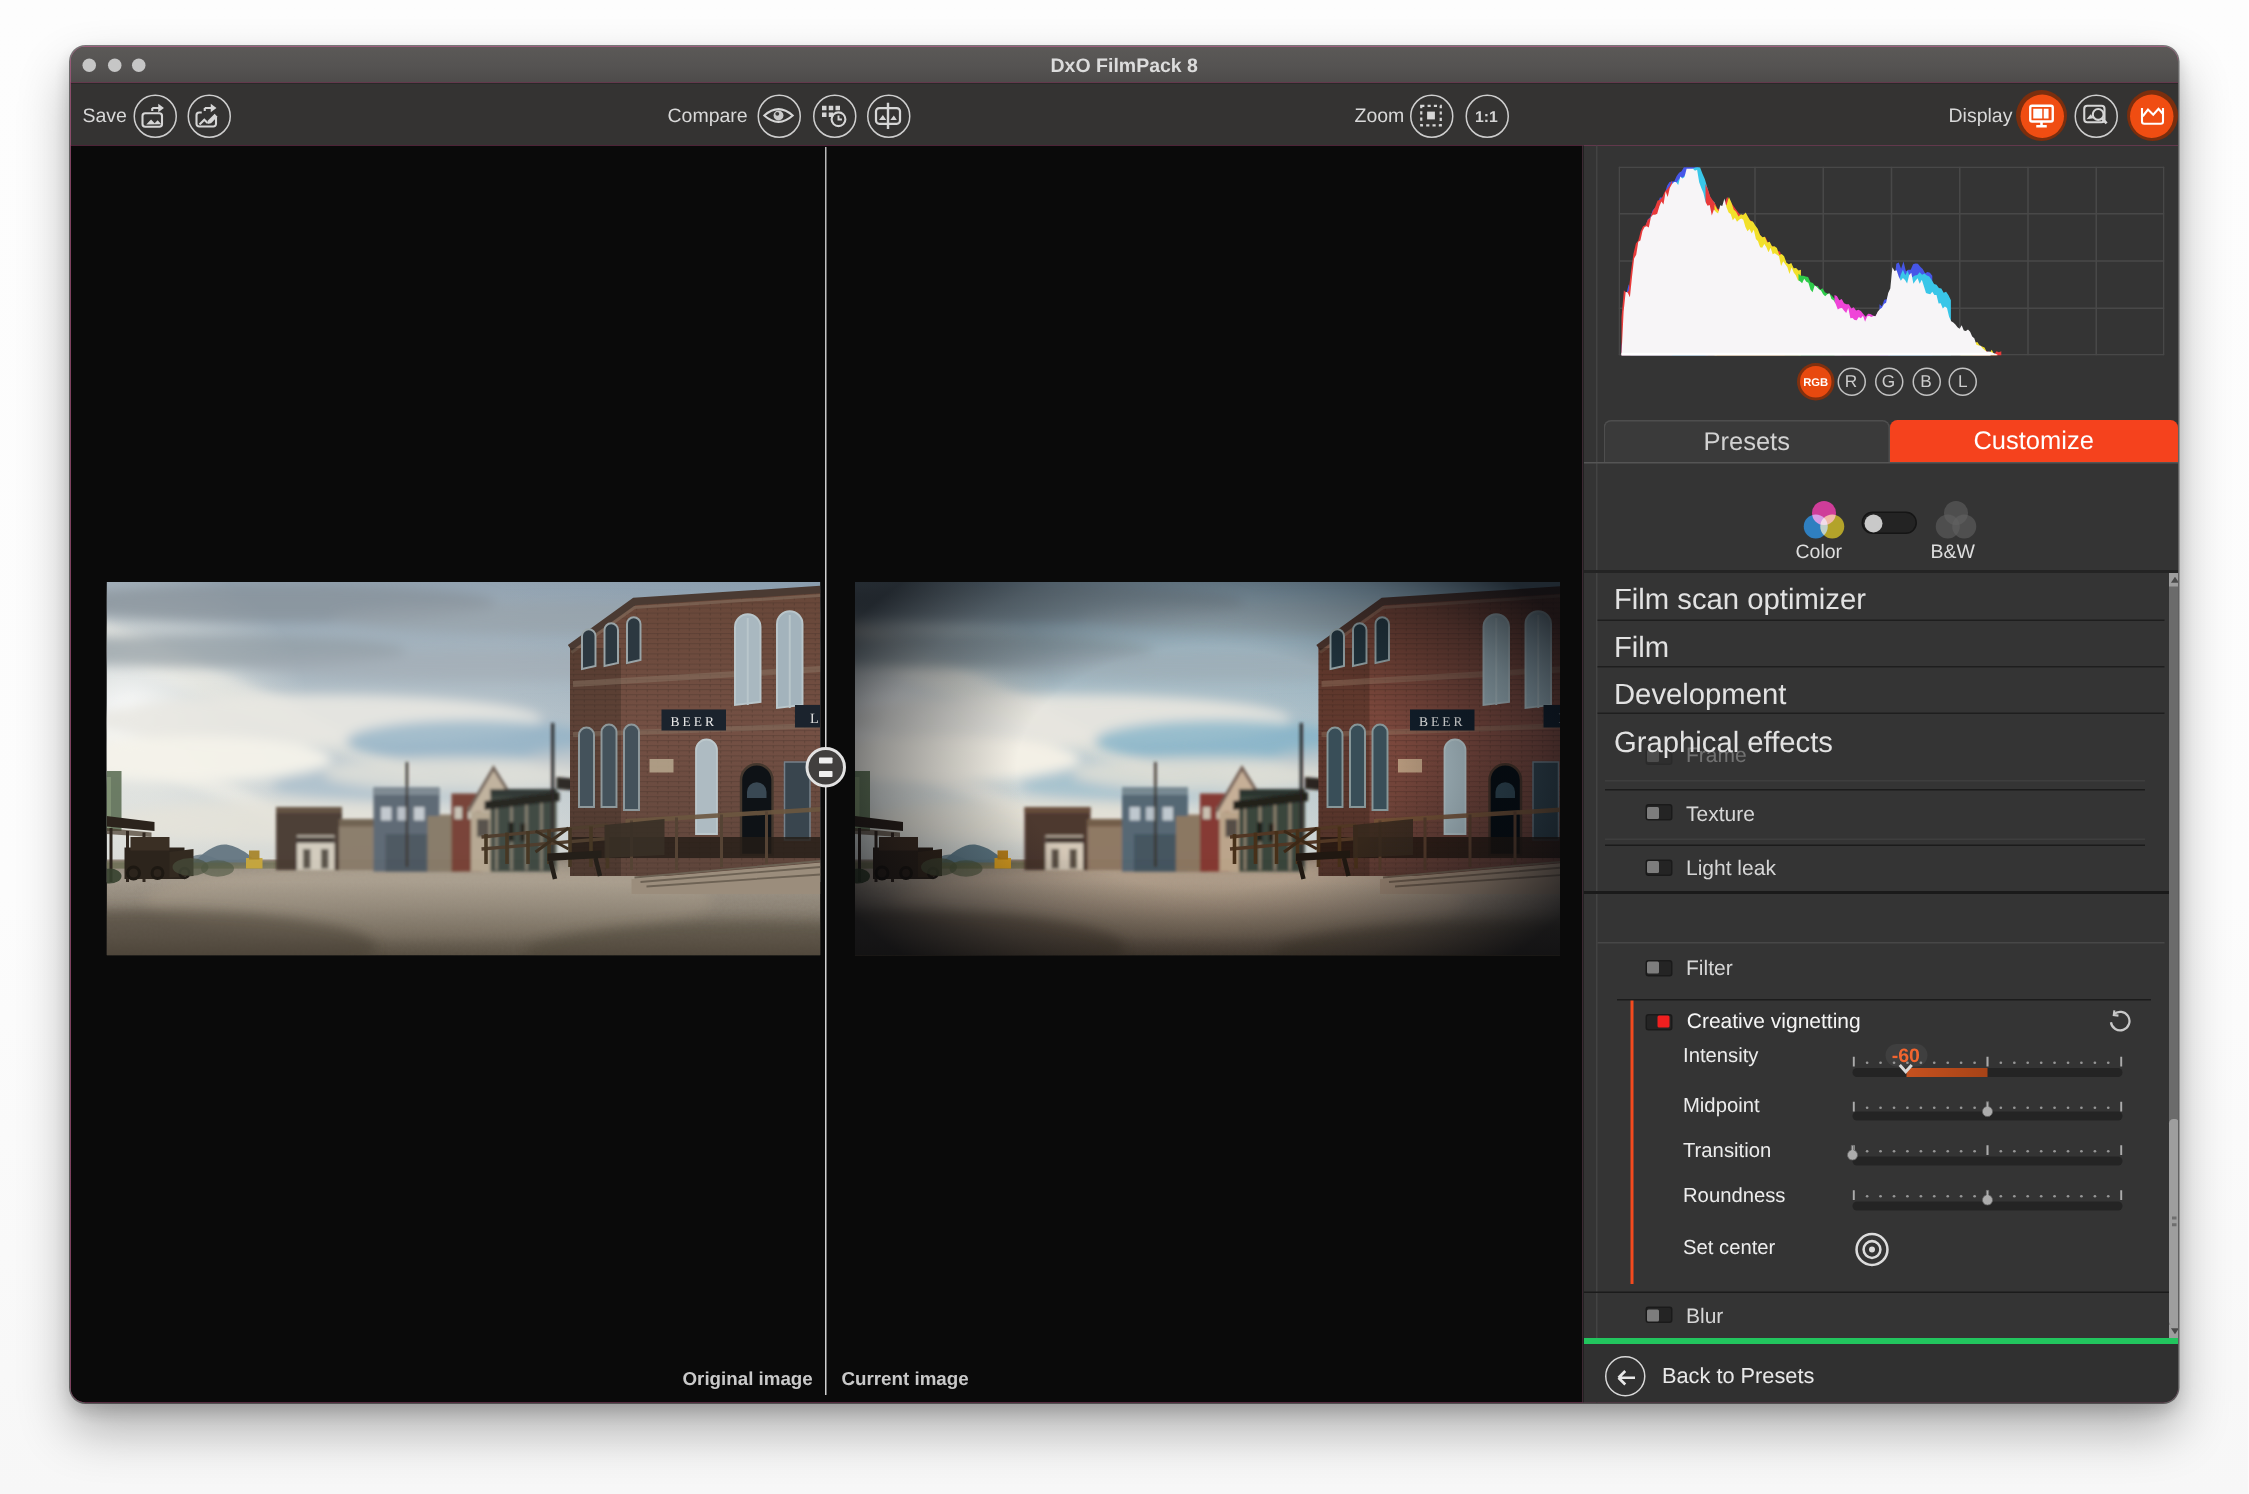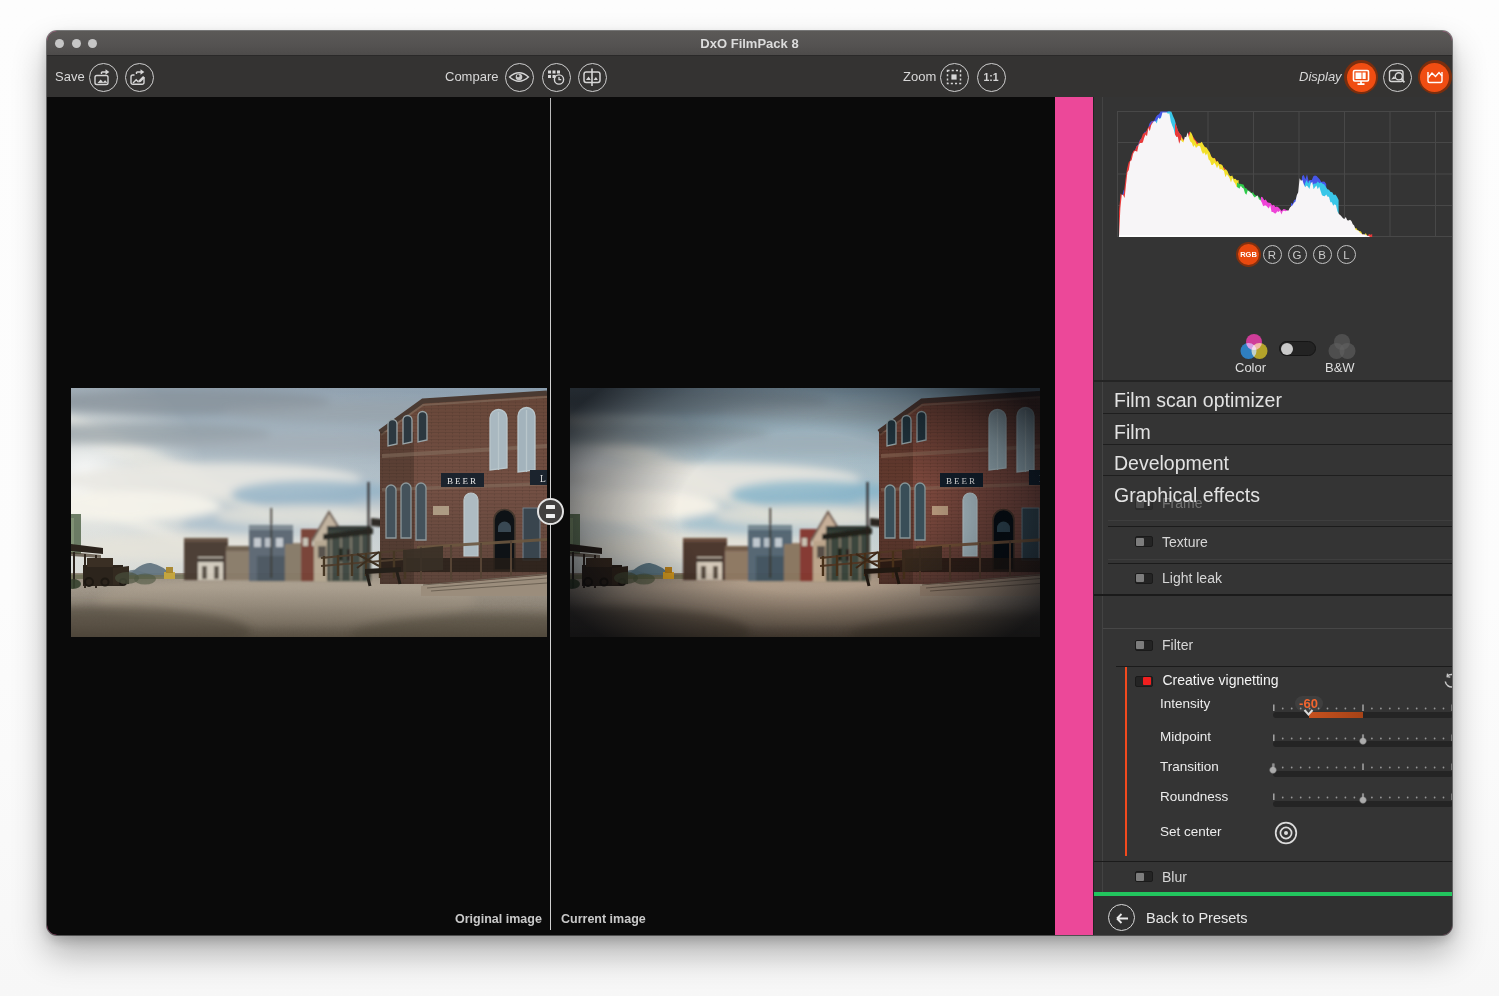--- a/index.html
+++ b/index.html
@@ -32,21 +32,21 @@
   #ph2 svg { filter:saturate(1.3) contrast(1.06) brightness(0.97) hue-rotate(-6deg); }
   .vig { position:absolute; left:0; top:0; width:100%; height:100%;
     background:radial-gradient(ellipse 60% 72% at 50% 50%, rgba(0,0,0,0) 45%, rgba(6,10,16,0.42) 78%, rgba(3,6,11,0.78) 100%); }
   #divider { position:absolute; left:503.2px; top:1px; width:1.2px; height:832px;
     background:linear-gradient(180deg,#b9b9b9,#d6d6d6 40%,#cfcfcf); }
   #handle { position:absolute; left:490px; top:401px; width:27px; height:27px; border-radius:50%;
     background:#413f3e; border:2px solid #e3e3e3; }
   #handle .bar { position:absolute; left:7px; width:9px; height:4px; background:#efefef; border-radius:0.5px; }
   .plabel { position:absolute; top:815px; font-size:12.5px; font-weight:bold; color:#c9c9c9; }
   #panel { position:absolute; left:1008px; top:66px; width:398px; height:839px; background:#343434;
-    border-left:1px solid #222;margin-left:38px; }
+    border-left:1px solid #222; }
   #pline { position:absolute; left:8px; top:0; width:1px; height:839px; background:#434343; }
   .rgbbtn { position:absolute; width:25px; height:25px; border-radius:50%; background:#80300f; }
   .rgbin { position:absolute; left:1.8px; top:1.8px; width:21.4px; height:21.4px; border-radius:50%;
     background:#e8490f; color:#fff; font-size:7.5px; font-weight:bold; text-align:center; line-height:22px; }
   .chan { position:absolute; top:147.5px; width:19px; height:19px; border-radius:50%;
     border:1.5px solid #c2c2c2; color:#cccccc; font-size:11.5px; text-align:center; line-height:19px; }
   #tabs { position:absolute; left:0; top:183px; width:398px; height:29px; }
   #tabPresets { position:absolute; left:13px; top:0; width:191px; height:28px; background:#3a3a3a;
     border:1px solid #4e4e4e; border-bottom:none; border-radius:5px 5px 0 0;
     color:#d2d2d2; font-size:17px; text-align:center; line-height:28px; }
@@ -139,21 +139,21 @@
       <svg width="26" height="26" viewBox="0 0 26 26" fill="none">
         <rect x="6.5" y="6.5" width="13" height="13" stroke="#d6d6d6" stroke-width="1.5" stroke-dasharray="2.1 2.1"></rect>
         <rect x="10.4" y="10.4" width="5.2" height="5.2" fill="#d6d6d6"></rect>
       </svg>
     </div>
     <div class="cbtn" style="left:929.5px;">
       <svg width="26" height="26" viewBox="0 0 26 26">
         <text x="13" y="17.3" text-anchor="middle" font-size="10.5" font-weight="bold" fill="#d6d6d6" font-family="Liberation Sans">1:1</text>
       </svg>
     </div>
-    <div class="tbtext" style="left:1252px;font-style:italic;">Display</div>
+    <div class="tbtext" style="left:1252px;">Display</div>
     <div class="obtn" style="left:1297px;">
         <div class="inner"></div>
       <svg width="34" height="34" viewBox="0 0 34 34" fill="none" stroke="#fff" stroke-width="1.6" style="position:absolute;left:0;top:0;">
         <rect x="9.5" y="10.5" width="15" height="10.5" rx="1.2"></rect>
         <rect x="18.5" y="12.5" width="3.2" height="6.5" fill="#fff" stroke="none"></rect>
         <rect x="11.5" y="12.5" width="6" height="6.5" fill="#fff" stroke="none"></rect>
         <path d="M17 21 v2.5 M13.5 24.2 h7" stroke-width="1.7"></path>
       </svg>
     </div>
     <div class="cbtn" style="left:1336px;">
@@ -433,20 +433,24 @@
         <path d="M2.0,126 L2.0,125.7 L3.4,96.8 L4.8,83.5 L6.2,84.2 L7.6,87.1 L9.0,73.7 L10.4,61.3 L11.8,58.9 L13.2,50.2 L14.6,49.3 L16.0,43.0 L17.4,40.3 L18.8,39.9 L20.2,40.7 L21.6,33.9 L23.0,32.1 L24.4,32.1 L25.8,31.5 L27.2,26.7 L28.6,23.4 L30.0,25.3 L31.4,16.7 L32.8,20.3 L34.2,14.3 L35.6,11.9 L37.0,10.3 L38.4,10.3 L39.8,12.4 L41.2,6.6 L42.6,8.0 L44.0,7.0 L45.4,1.5 L46.8,1.5 L48.2,1.5 L49.6,1.5 L51.0,2.8 L52.4,2.2 L53.8,10.5 L55.2,14.4 L56.6,17.7 L58.0,23.6 L59.4,26.1 L60.8,25.7 L62.2,32.7 L63.6,28.7 L65.0,30.4 L66.4,31.4 L67.8,25.8 L69.2,26.3 L70.6,21.3 L72.0,27.2 L73.4,30.7 L74.8,31.7 L76.2,35.9 L77.6,34.1 L79.0,36.9 L80.4,35.5 L81.8,34.7 L83.2,35.5 L84.6,40.3 L86.0,43.1 L87.4,41.6 L88.8,44.6 L90.2,42.2 L91.6,48.4 L93.0,49.8 L94.4,53.9 L95.8,54.1 L97.2,51.7 L98.6,53.8 L100.0,57.2 L101.4,54.1 L102.8,58.5 L104.2,57.9 L105.6,58.9 L107.0,59.9 L108.4,66.3 L109.8,63.2 L111.2,65.1 L112.6,67.2 L114.0,71.6 L115.4,67.1 L116.8,70.7 L118.2,72.5 L119.6,75.9 L121.0,76.5 L122.4,77.8 L123.8,74.8 L125.2,76.8 L126.6,77.5 L128.0,82.2 L129.4,83.8 L130.8,79.2 L132.2,80.4 L133.6,81.8 L135.0,82.6 L136.4,85.1 L137.8,86.5 L139.2,85.2 L140.6,84.5 L142.0,88.4 L143.4,89.1 L144.8,91.6 L146.2,95.3 L147.6,94.5 L149.0,94.4 L150.4,96.1 L151.8,97.6 L153.2,94.3 L154.6,101.1 L156.0,101.0 L157.4,102.3 L158.8,102.5 L160.2,100.3 L161.6,101.1 L163.0,99.5 L164.4,103.5 L165.8,99.9 L167.2,99.7 L168.6,100.3 L170.0,99.6 L171.4,99.8 L172.8,96.8 L174.2,95.2 L175.6,94.2 L177.0,91.7 L178.4,90.8 L179.8,84.3 L181.2,81.3 L182.6,67.2 L184.0,69.7 L185.4,69.1 L186.8,73.3 L188.2,76.2 L189.6,74.4 L191.0,75.7 L192.4,78.0 L193.8,72.4 L195.2,70.8 L196.6,78.2 L198.0,76.2 L199.4,74.5 L200.8,78.2 L202.2,75.5 L203.6,79.9 L205.0,84.3 L206.4,84.9 L207.8,85.2 L209.2,83.5 L210.6,85.7 L212.0,85.7 L213.4,91.3 L214.8,91.2 L216.2,94.7 L217.6,93.3 L219.0,94.3 L220.4,100.2 L221.8,103.1 L223.2,104.0 L224.6,105.4 L226.0,107.2 L227.4,108.1 L228.8,105.9 L230.2,109.3 L231.6,109.6 L233.0,108.7 L234.4,110.1 L235.8,113.3 L237.2,114.5 L238.6,118.8 L240.0,119.3 L241.4,119.5 L242.8,121.4 L244.2,122.5 L245.6,123.5 L247.0,123.3 L248.4,123.7 L249.8,124.4 L251.2,124.9 L252.6,125.3 L252.6,126 Z" fill="#f7f5f7"></path>
         <rect x="2" y="124.2" width="246" height="2.6" fill="#ffffff"></rect>
       </svg>
     <div class="rgbbtn" style="left:142px;top:145px;">
         <div class="rgbin">RGB</div>
       </div>
     <div class="chan" style="left:168.5px;">R</div>
     <div class="chan" style="left:193.5px;">G</div>
     <div class="chan" style="left:218.5px;">B</div>
     <div class="chan" style="left:243px;">L</div>
+    <div id="tabs">
+      <div id="tabPresets">Presets</div>
+      <div id="tabCustomize">Customize</div>
+    </div>
     <div id="colorrow">
       <svg width="30" height="28" viewBox="0 0 30 28" style="position:absolute;left:145px;top:140px;">
         <g style="isolation:isolate;">
         <circle cx="15" cy="9" r="8" fill="#cf3d99" style="mix-blend-mode:screen;"></circle>
         <circle cx="9.5" cy="18" r="8" fill="#2f7fc0" style="mix-blend-mode:screen;"></circle>
         <circle cx="20.5" cy="18" r="8" fill="#b3a32a" style="mix-blend-mode:screen;"></circle>
         </g>
       </svg>
       <div id="cswitch">
           <div id="cknob"></div>

